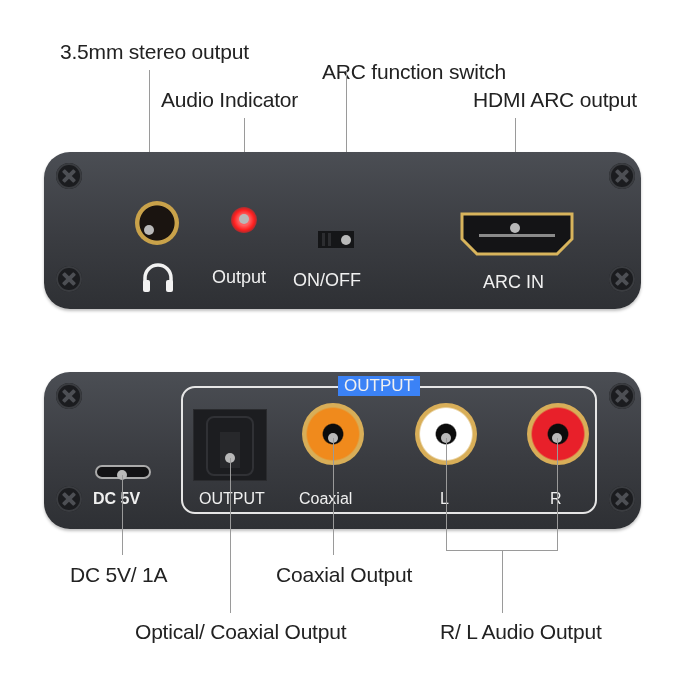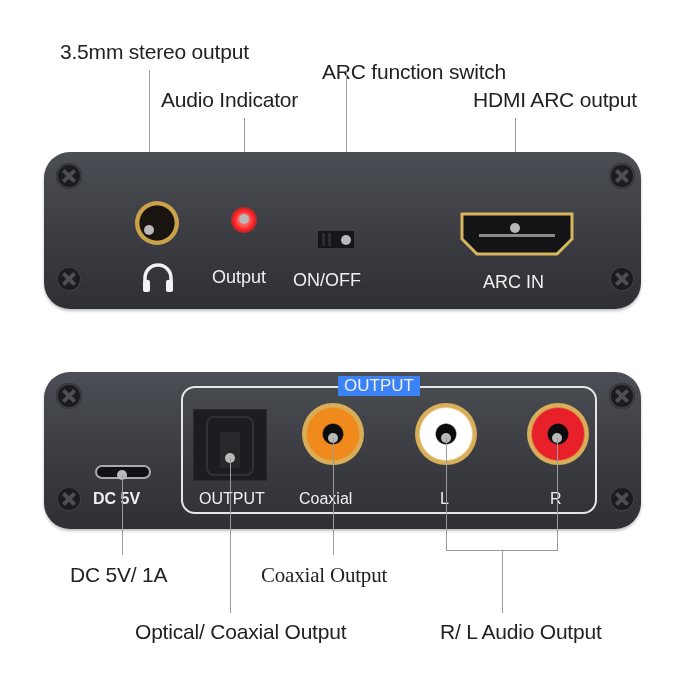--- a/index.html
+++ b/index.html
@@ -96,15 +96,15 @@
 
 <div class="line" style="left:122px;top:475px;width:1px;height:80px;"></div>
 <div class="line" style="left:230px;top:458px;width:1px;height:155px;"></div>
 <div class="line" style="left:333px;top:438px;width:1px;height:117px;"></div>
 <div class="line" style="left:446px;top:438px;width:1px;height:112px;"></div>
 <div class="line" style="left:557px;top:438px;width:1px;height:112px;"></div>
 <div class="line" style="left:446px;top:550px;width:112px;height:1px;"></div>
 <div class="line" style="left:502px;top:550px;width:1px;height:63px;"></div>
 
 <div class="callout" style="left:70px;top:563px;">DC 5V/ 1A</div>
-<div class="callout" style="left:261px;top:563px;font-family:Liberation Serif, serif;">Coaxial Output</div>
+<div class="callout" style="left:276px;top:563px;">Coaxial Output</div>
 <div class="callout" style="left:135px;top:620px;">Optical/ Coaxial Output</div>
 <div class="callout" style="left:440px;top:620px;">R/ L Audio Output</div>
 
 </body></html>

